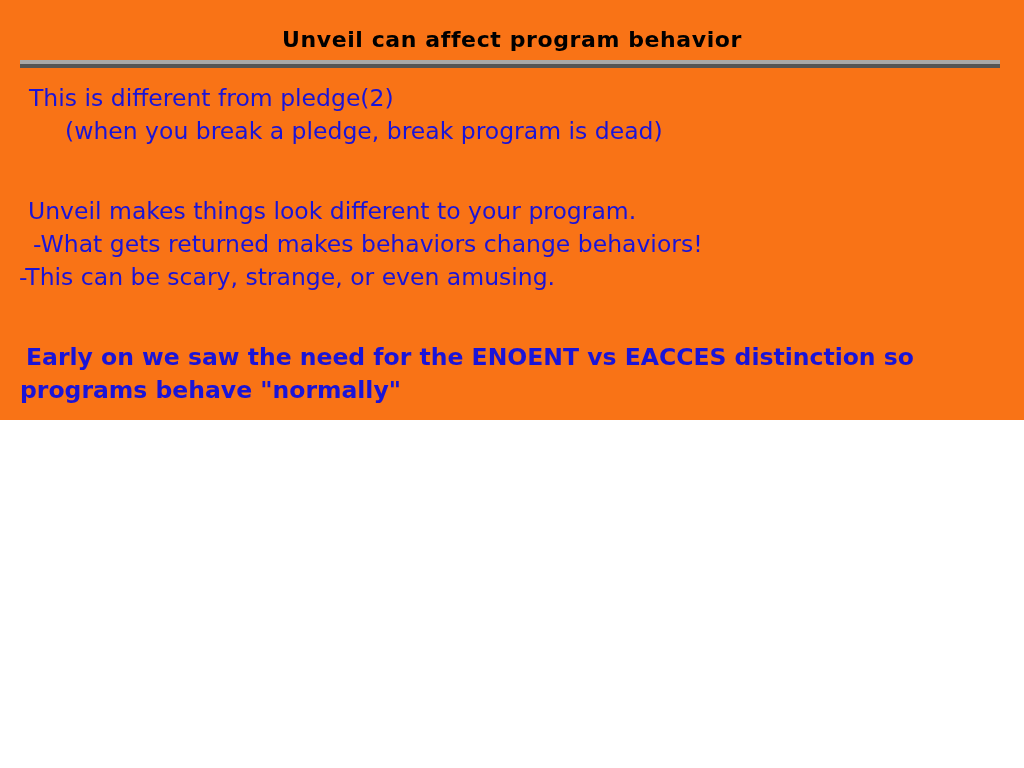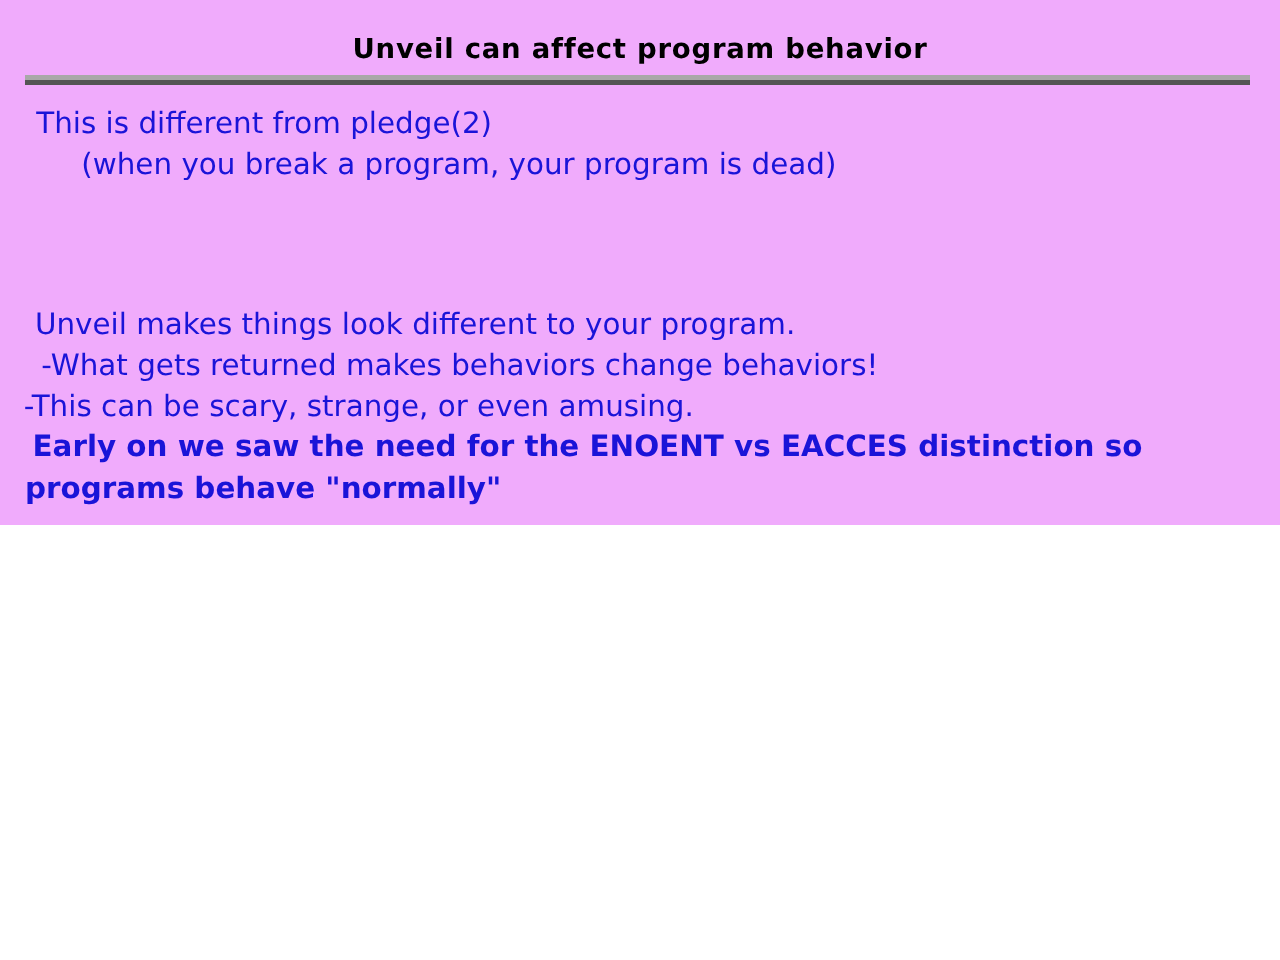--- a/index.html
+++ b/index.html
@@ -11,21 +11,21 @@
     height: 768px;
     background: #ffffff;
     font-family: "DejaVu Sans", sans-serif;
     overflow: hidden;
   }
 
   .slide {
     position: relative;
     width: 1024px;
     height: 768px;
-    background: #f0abfc;
+    background: #f97316;
   }
 
   
   .slide-title {
     position: absolute;
     left: 0;
     top: 27px;
     width: 1024px;
     text-align: center;
     font-family: "DejaVu Sans", sans-serif;
@@ -82,21 +82,21 @@
     width: 1000px;
   }
 
   
   .block-pledge   { left: 0;  top: 4px; }
   .block-pledge .ln1 { padding-left: 29px; }
   .block-pledge .ln2 { padding-left: 65px; }
 
   
   .block-unveil   { left: 0;  top: 117px; }
-  .block-unveil .ln1 { padding-left: 28px; margin-top: 48px; }
+  .block-unveil .ln1 { padding-left: 28px; }
   .block-unveil .ln2 { padding-left: 33px; }
   .block-unveil .ln3 { padding-left: 19px; }
 
   
   .block-enoent   { left: 0;  top: 263px; font-weight: bold; }
   .block-enoent .ln1 { padding-left: 26px; }
   .block-enoent .ln2 { padding-left: 20px; }
 
   .empty-canvas {
     position: absolute;
@@ -116,21 +116,21 @@
 
   <div class="title-rule">
     <div class="rule-light"></div>
     <div class="rule-dark"></div>
   </div>
 
   <div class="body-area">
 
     <div class="block block-pledge">
       <div class="text-line ln1">This is different from pledge(2)</div>
-      <div class="text-line ln2">(when you break a program, your program is dead)</div>
+      <div class="text-line ln2">(when you break a pledge, break program is dead)</div>
     </div>
 
     <div class="block block-unveil">
       <div class="text-line ln1">Unveil makes things look different to your program.</div>
       <div class="text-line ln2">-What gets returned makes behaviors change behaviors!</div>
       <div class="text-line ln3">-This can be scary, strange, or even amusing.</div>
     </div>
 
     <div class="block block-enoent">
       <div class="text-line ln1">Early on we saw the need for the ENOENT vs EACCES distinction so</div>

